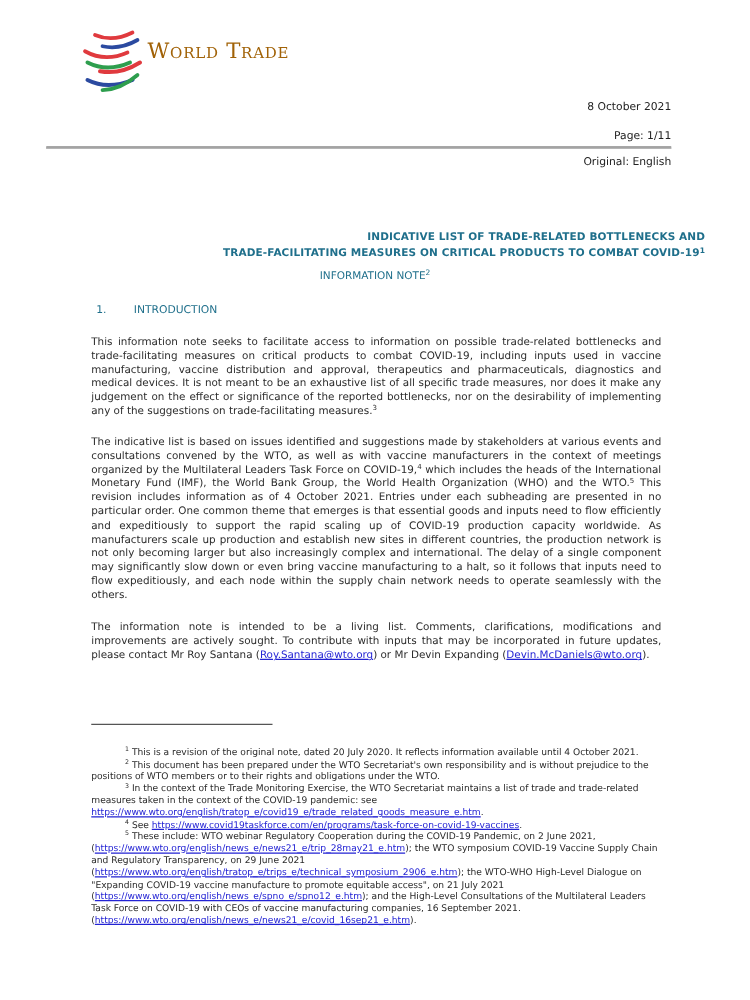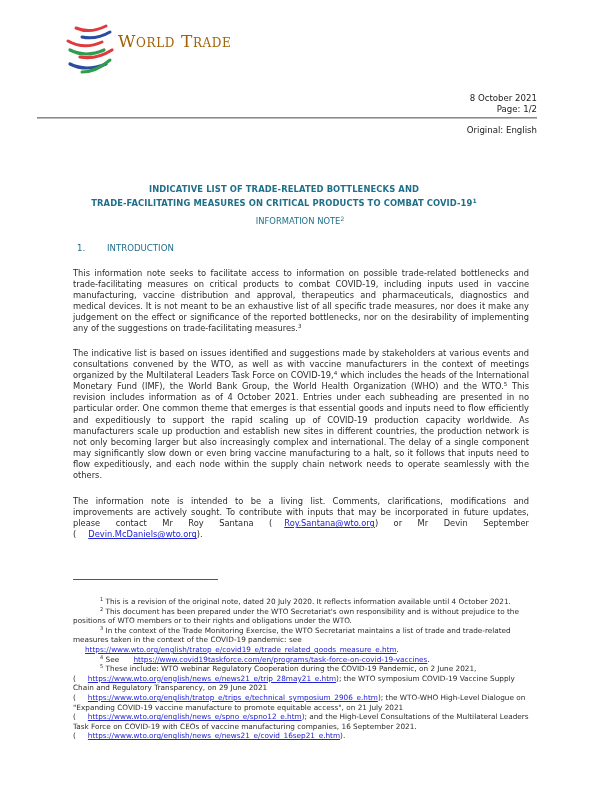--- a/index.html
+++ b/index.html
@@ -3,38 +3,38 @@
 <meta charset="utf-8">
 <style>
   html, body { margin: 0; padding: 0; background: #ffffff; }
   body { width: 600px; height: 800px; position: relative; overflow: hidden;
          font-family: "DejaVu Sans", "Liberation Sans", sans-serif; color: #2b2b2b; }
   .logo { position: absolute; left: 62px; top: 20px; width: 56px; height: 60px; }
   .logo-text { position: absolute; left: 118px; top: 33px; font-family: "DejaVu Serif", "Liberation Serif", serif;
                color: #a16207; line-height: 17px; }
   .logo-text .l1, .logo-text .l2 { display: block; font-size: 14.5px; letter-spacing: 0.6px; font-variant: small-caps; font-size: 17px; }
   .meta { position: absolute; right: 63px; font-size: 8.6px; color: #222; text-align: right; }
-  .meta.date { top: 81px; margin-top: 12px; }
+  .meta.date { top: 81px; }
   .meta.page { top: 104px; }
   .meta.orig { top: 125px; text-align: center; }
   .hr-top { position: absolute; left: 37px; width: 500px; top: 117px; height: 1px; background: #8a8a8a; border-bottom: 1px solid #bbb; }
-  .title { position: absolute; left: 24px; width: 520px; top: 183px; text-align: center;
+  .title { position: absolute; left: 44px; width: 520px; top: 183px; text-align: right;
            color: #1f6f8b; font-weight: bold; font-size: 8.4px; line-height: 12px; letter-spacing: 0.1px; }
   .title sup, .subtitle sup { font-size: 6px; vertical-align: 3px; }
   .subtitle { position: absolute; left: 40px; width: 520px; top: 215px; text-align: center;
               color: #1f6f8b; font-size: 8.4px; }
   .section { position: absolute; left: 77px; top: 243px; color: #1f6f8b; font-weight: normal; font-size: 8.6px; }
   .section .num { display: inline-block; width: 30px; }
   .para { position: absolute; left: 73px; width: 456px; font-size: 8.3px; line-height: 11.1px;
           text-align: justify; color: #2b2b2b; }
   .para sup { font-size: 5.6px; vertical-align: 3px; line-height: 0; }
   .p1 { top: 268px; }
   .p2 { top: 348px; }
   .p3 { top: 496px; }
-  a, .link { color: #2323d4; text-decoration: underline; margin-left: 12px; }
+  a, .link { color: #2323d4; text-decoration: underline; }
   .fn-rule { position: absolute; left: 73px; top: 579px; width: 145px; height: 1px; background: #555; }
   .footnotes { position: absolute; left: 73px; width: 456px; top: 597px; font-size: 7.3px; line-height: 9.6px; color: #2b2b2b; }
   .fn { margin: 0; }
   .fn .indent { display: inline-block; width: 27px; }
   .fn sup { font-size: 5px; vertical-align: 3px; line-height: 0; }
 </style>
 </head>
 <body>
 
 <svg class="logo" viewBox="0 0 56 60">
@@ -44,39 +44,39 @@
   <path d="M8 30 Q24 38 42 30" stroke="#2e9e4e" stroke-width="3.2" fill="none" stroke-linecap="round"></path>
   <path d="M18 37 Q34 40 50 30" stroke="#e03a3e" stroke-width="3.2" fill="none" stroke-linecap="round"></path>
   <path d="M8 44 Q24 52 44 44" stroke="#2b4aa0" stroke-width="3.2" fill="none" stroke-linecap="round"></path>
   <path d="M20 52 Q34 52 48 40" stroke="#2e9e4e" stroke-width="3" fill="none" stroke-linecap="round"></path>
 </svg>
 <div class="logo-text">
   <span class="l1">World Trade</span>
 </div>
 
 <div class="meta date">8 October 2021</div>
-<div class="meta page">Page: 1/2</div>
+<div class="meta page">Page: 1/11</div>
 <div class="hr-top"></div>
 <div class="meta orig">Original: English</div>
 
 <div class="title">
   <div>INDICATIVE LIST OF TRADE-RELATED BOTTLENECKS AND</div>
   <div><span>TRADE-FACILITATING MEASURES ON CRITICAL PRODUCTS TO COMBAT COVID-19</span><sup>1</sup></div>
 </div>
 <div class="subtitle"><span>INFORMATION NOTE</span><sup>2</sup></div>
 
 <div class="section">
   <span class="num">1.</span><span>INTRODUCTION</span>
 </div>
 
 <div class="para p1"><span>This information note seeks to facilitate access to information on possible trade-related bottlenecks and trade-facilitating measures on critical products to combat COVID-19, including inputs used in vaccine manufacturing, vaccine distribution and approval, therapeutics and pharmaceuticals, diagnostics and medical devices. It is not meant to be an exhaustive list of all specific trade measures, nor does it make any judgement on the effect or significance of the reported bottlenecks, nor on the desirability of implementing any of the suggestions on trade-facilitating measures.</span><sup>3</sup></div>
 
 <div class="para p2"><span>The indicative list is based on issues identified and suggestions made by stakeholders at various events and consultations convened by the WTO, as well as with vaccine manufacturers in the context of meetings organized by the Multilateral Leaders Task Force on COVID-19,</span><sup>4</sup><span> which includes the heads of the International Monetary Fund (IMF), the World Bank Group, the World Health Organization (WHO) and the WTO.</span><sup>5</sup><span> This revision includes information as of 4 October 2021. Entries under each subheading are presented in no particular order. One common theme that emerges is that essential goods and inputs need to flow efficiently and expeditiously to support the rapid scaling up of COVID-19 production capacity worldwide. As manufacturers scale up production and establish new sites in different countries, the production network is not only becoming larger but also increasingly complex and international. The delay of a single component may significantly slow down or even bring vaccine manufacturing to a halt, so it follows that inputs need to flow expeditiously, and each node within the supply chain network needs to operate seamlessly with the others.</span></div>
 
-<div class="para p3"><span>The information note is intended to be a living list. Comments, clarifications, modifications and improvements are actively sought. To contribute with inputs that may be incorporated in future updates, please contact Mr Roy Santana (</span><a>Roy.Santana@wto.org</a><span>) or Mr Devin September (</span><a>Devin.McDaniels@wto.org</a><span>).</span></div>
+<div class="para p3"><span>The information note is intended to be a living list. Comments, clarifications, modifications and improvements are actively sought. To contribute with inputs that may be incorporated in future updates, please contact Mr Roy Santana (</span><a>Roy.Santana@wto.org</a><span>) or Mr Devin Expanding (</span><a>Devin.McDaniels@wto.org</a><span>).</span></div>
 
 <div class="fn-rule"></div>
 <div class="footnotes">
   <p class="fn"><span class="indent"></span><sup>1</sup><span> This is a revision of the original note, dated 20 July 2020.  It reflects information available until 4 October 2021.</span></p>
   <p class="fn"><span class="indent"></span><sup>2</sup><span> This document has been prepared under the WTO Secretariat's own responsibility and is without prejudice to the positions of WTO members or to their rights and obligations under the WTO.</span></p>
   <p class="fn"><span class="indent"></span><sup>3</sup><span> In the context of the Trade Monitoring Exercise, the WTO Secretariat maintains a list of trade and trade-related measures taken in the context of the COVID-19 pandemic: see </span><a>https://www.wto.org/english/tratop_e/covid19_e/trade_related_goods_measure_e.htm</a><span>.</span></p>
   <p class="fn"><span class="indent"></span><sup>4</sup><span> See </span><a>https://www.covid19taskforce.com/en/programs/task-force-on-covid-19-vaccines</a><span>.</span></p>
   <p class="fn"><span class="indent"></span><sup>5</sup><span> These include: WTO webinar Regulatory Cooperation during the COVID-19 Pandemic, on 2 June 2021, (</span><a>https://www.wto.org/english/news_e/news21_e/trip_28may21_e.htm</a><span>); the WTO symposium COVID-19 Vaccine Supply Chain and Regulatory Transparency, on 29 June 2021 (</span><a>https://www.wto.org/english/tratop_e/trips_e/technical_symposium_2906_e.htm</a><span>); the WTO-WHO High-Level Dialogue on "Expanding COVID-19 vaccine manufacture to promote equitable access", on 21 July 2021 (</span><a>https://www.wto.org/english/news_e/spno_e/spno12_e.htm</a><span>); and the High-Level Consultations of the Multilateral Leaders Task Force on COVID-19 with CEOs of vaccine manufacturing companies, 16 September 2021. (</span><a>https://www.wto.org/english/news_e/news21_e/covid_16sep21_e.htm</a><span>).</span></p>
 </div>
 

